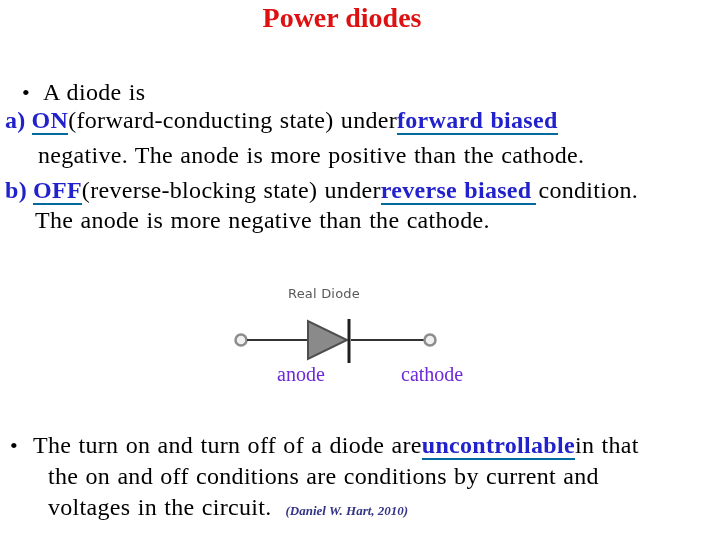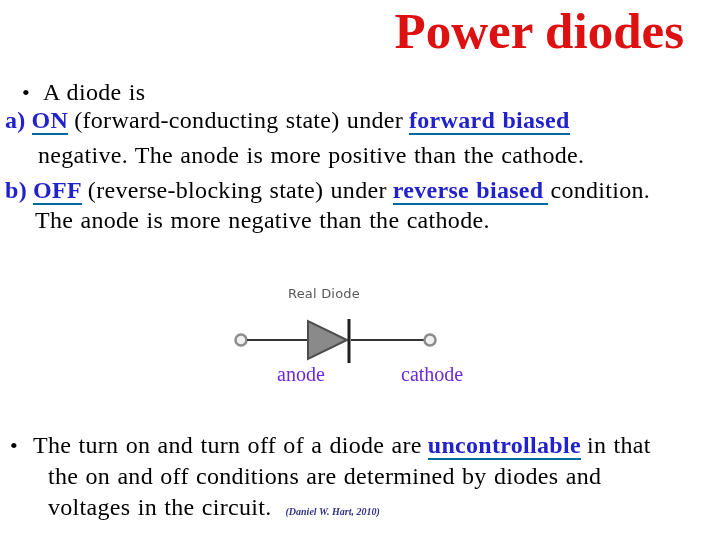--- a/index.html
+++ b/index.html
@@ -14,22 +14,22 @@
     position: relative;
     width: 720px; height: 540px;
     background: #ffffff;
   }
   .slide-title {
     position: absolute;
     top: 3px; left: 0;
     width: 100%;
     box-sizing: border-box;
     padding-right: 36px;
-    text-align: right;
-    font-size: 51px;
+    text-align: center;
+    font-size: 28px;
     font-weight: bold;
     color: #dd1111;
     margin: 0;
     line-height: 1.1;
   }
   .line {
     position: absolute;
     white-space: nowrap;
     font-size: 24px;
     line-height: 30px;
@@ -44,21 +44,21 @@
   .kw {
     color: #2222cc;
     font-weight: bold;
   }
   .kw-u {
     color: #2222cc;
     font-weight: bold;
     border-bottom: 2px solid #0369a1;
   }
   .kw-u.trail { padding-right: 5px; }
-  .gap-l { margin-left: 6px; }
+  .gap-l { }
   .gap-r { margin-right: 6px; }
   .gap-s { margin-left: 2px; }
   .diagram-caption {
     position: absolute;
     left: 288px; top: 286px;
     font-family: "DejaVu Sans", sans-serif;
     font-size: 13px;
     color: #595959;
     letter-spacing: 0.2px;
   }
@@ -68,21 +68,21 @@
   }
   .terminal-label {
     position: absolute;
     font-size: 20px;
     line-height: 30px;
     color: #6d28d9;
     margin-left: 44px;
   }
   .citation {
     margin-left: 14px;
-    font-size: 10px;
+    font-size: 13px;
     font-style: italic;
     font-weight: 600;
     letter-spacing: 0;
     word-spacing: 0;
     color: #343487;
   }
 </style>
 </head>
 <body>
 
@@ -122,20 +122,20 @@
   </svg>
 
   <div class="terminal-label" style="left:233px; top:359px;">anode</div>
   <div class="terminal-label" style="left:357px; top:359px;">cathode</div>
 
   <div class="line" style="left:10px; top:430px;">
     <span class="bullet-glyph" style="width:23px;">•</span><span>The turn on and turn off of a diode are</span><span class="kw-u gap-l">uncontrollable</span><span class="gap-l">in that</span>
   </div>
 
   <div class="line" style="left:48px; top:461px;">
-    <span>the on and off conditions are determined by diodes and</span>
+    <span>the on and off conditions are conditions by current and</span>
   </div>
 
   <div class="line" style="left:48px; top:492px;">
     <span>voltages in the circuit.</span><span class="citation">(Daniel W. Hart, 2010)</span>
   </div>
 
 </div>
 
 </body></html>

